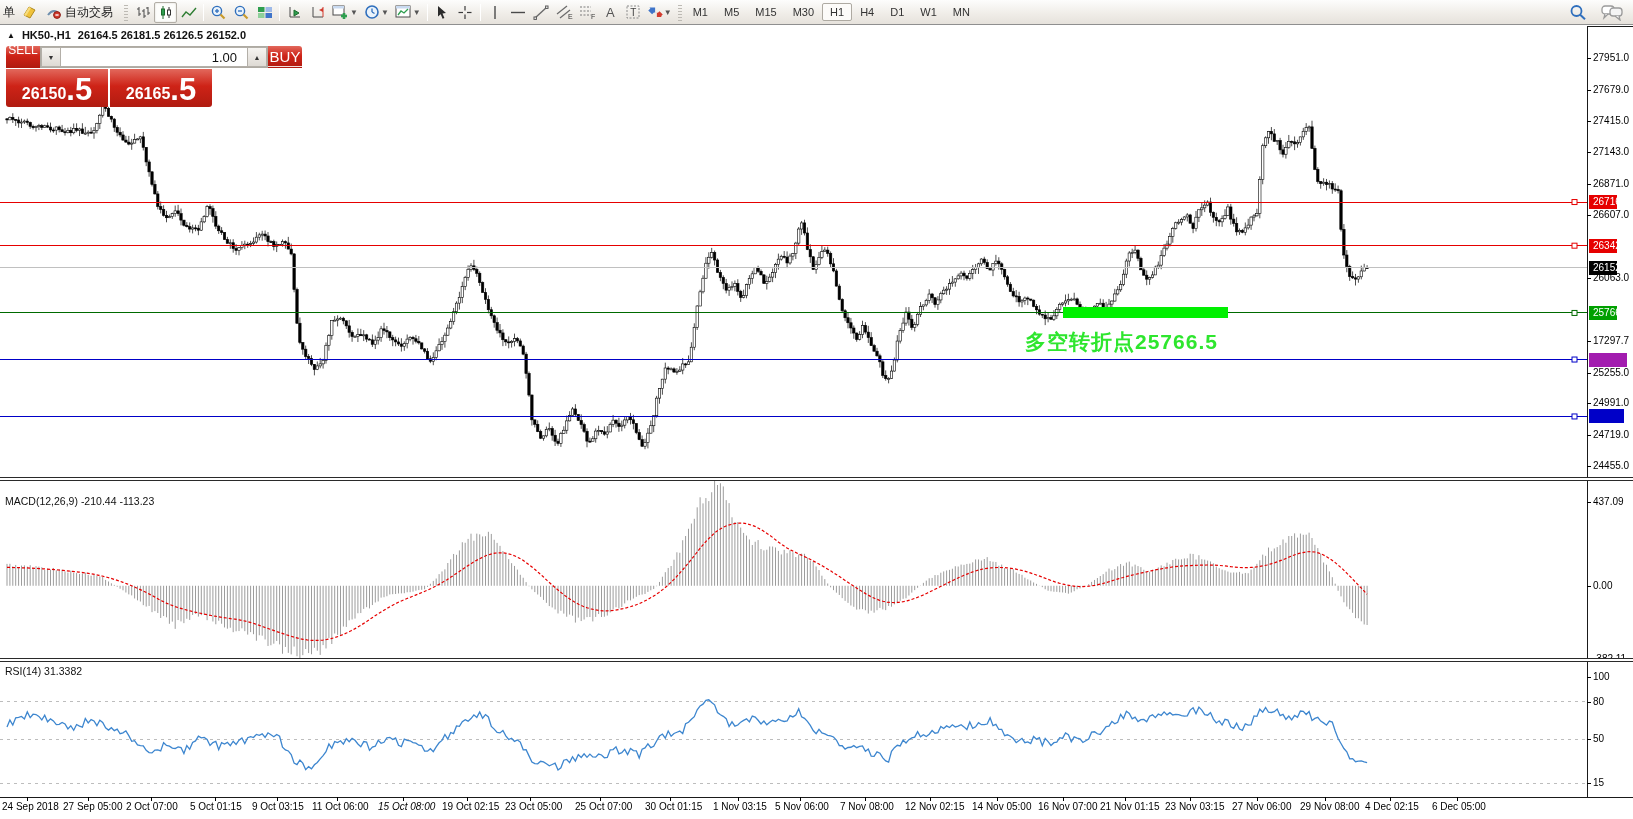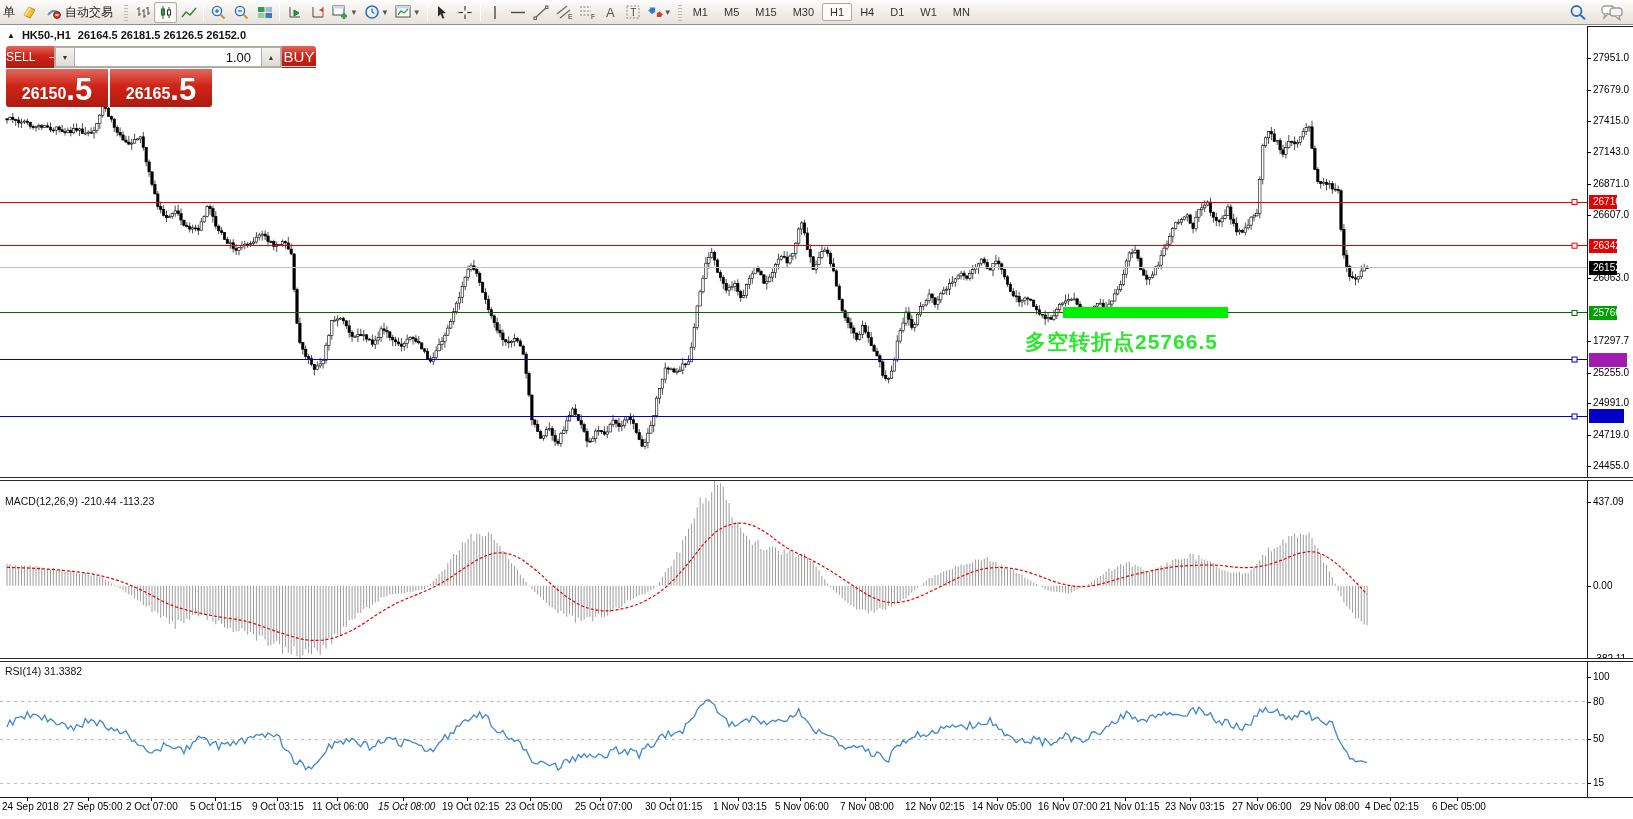--- a/index.html
+++ b/index.html
@@ -50,21 +50,21 @@
 
   
   #chart-header { position:absolute; left:7px; top:29px; z-index:9; display:flex; align-items:center;
     gap:7px; font-size:11px; font-weight:700; color:#111; }
   #chart-header .tri { font-size:8px; font-weight:400; }
 
   
   #trade-panel { position:absolute; left:6px; top:46px; width:206px; z-index:30; }
   #tp-row1 { display:flex; height:22px; }
   .redgrad { background:linear-gradient(#e2685c,#ce2317 45%,#b01b10); color:#fff; }
-  #sell-btn { width:48px; border-radius:3px 0 0 0; display:flex; 
+  #sell-btn { width:48px; border-radius:3px 0 0 0; display:flex; flex-direction:column;
     align-items:center; justify-content:center; font-size:12px;gap:14px; }
   #buy-btn  { width:46px; border-radius:0 3px 0 0; display:flex; flex-direction:column;
     align-items:center; justify-content:center; font-size:15px; }
   .btn-ul { width:34px; height:1px; background:rgba(255,255,255,.85); margin-top:1px; }
   #vol-wrap { flex:1; display:flex; background:#d9d5cf; border:1px solid #aeaaa2; }
   .spin { width:20px; background:linear-gradient(#f6f4f1,#dedad4); border:1px solid #b3afa8;
     display:flex; align-items:center; justify-content:center; font-size:7px; color:#333; }
   #vol-input { flex:1; border:1px solid #b3afa8; border-left:none; border-right:none;
     font-size:13px; text-align:right; padding-right:10px; color:#111; background:#fff; min-width:0; }
   #tp-row2 { display:flex; gap:2px; margin-top:1px; height:38px; }

